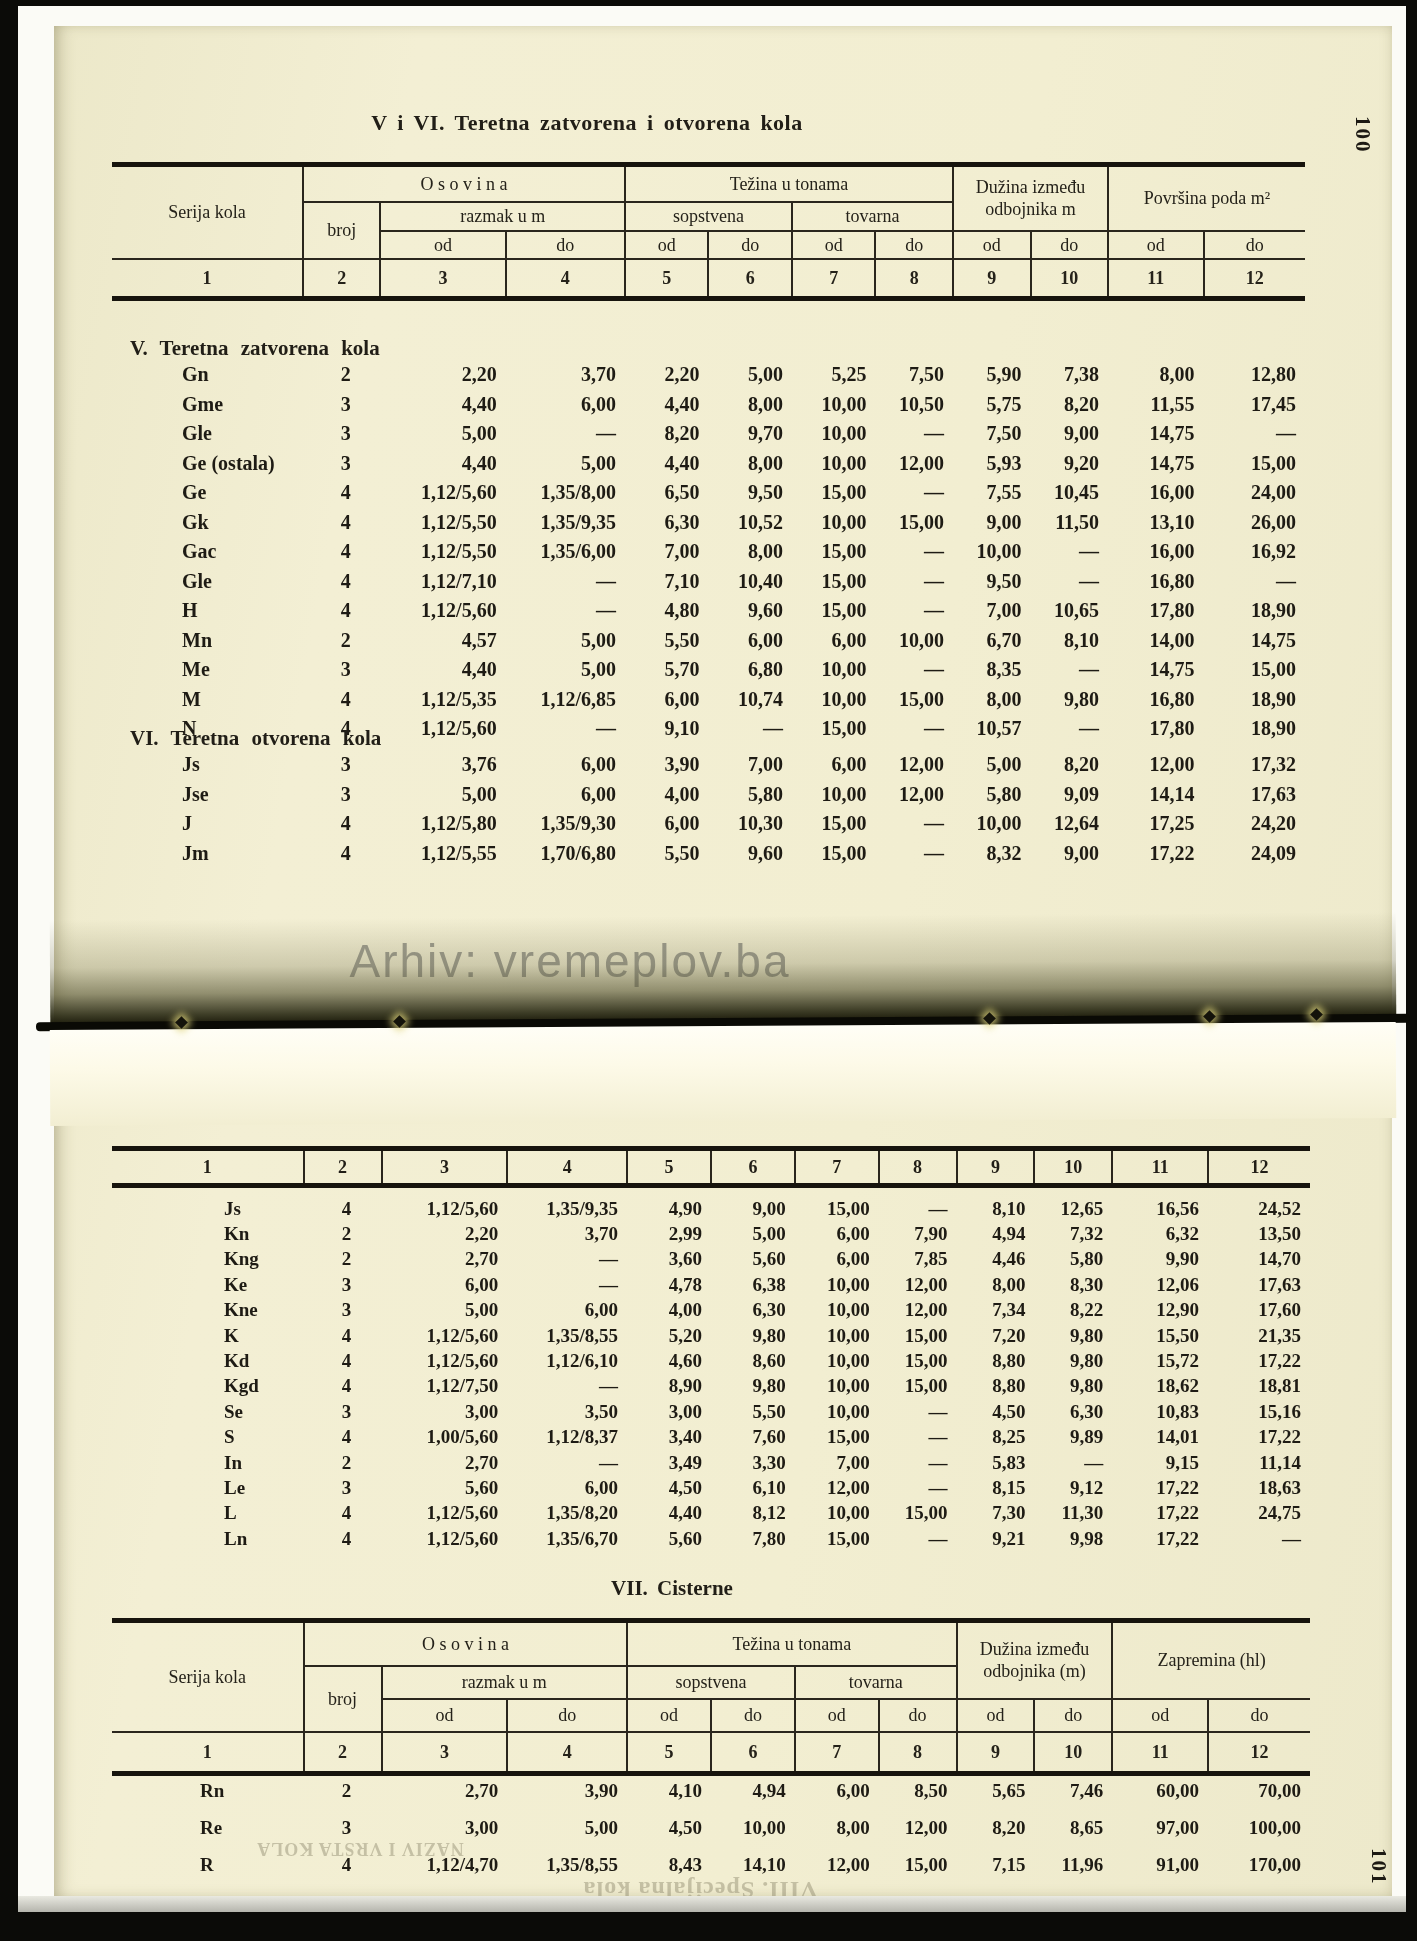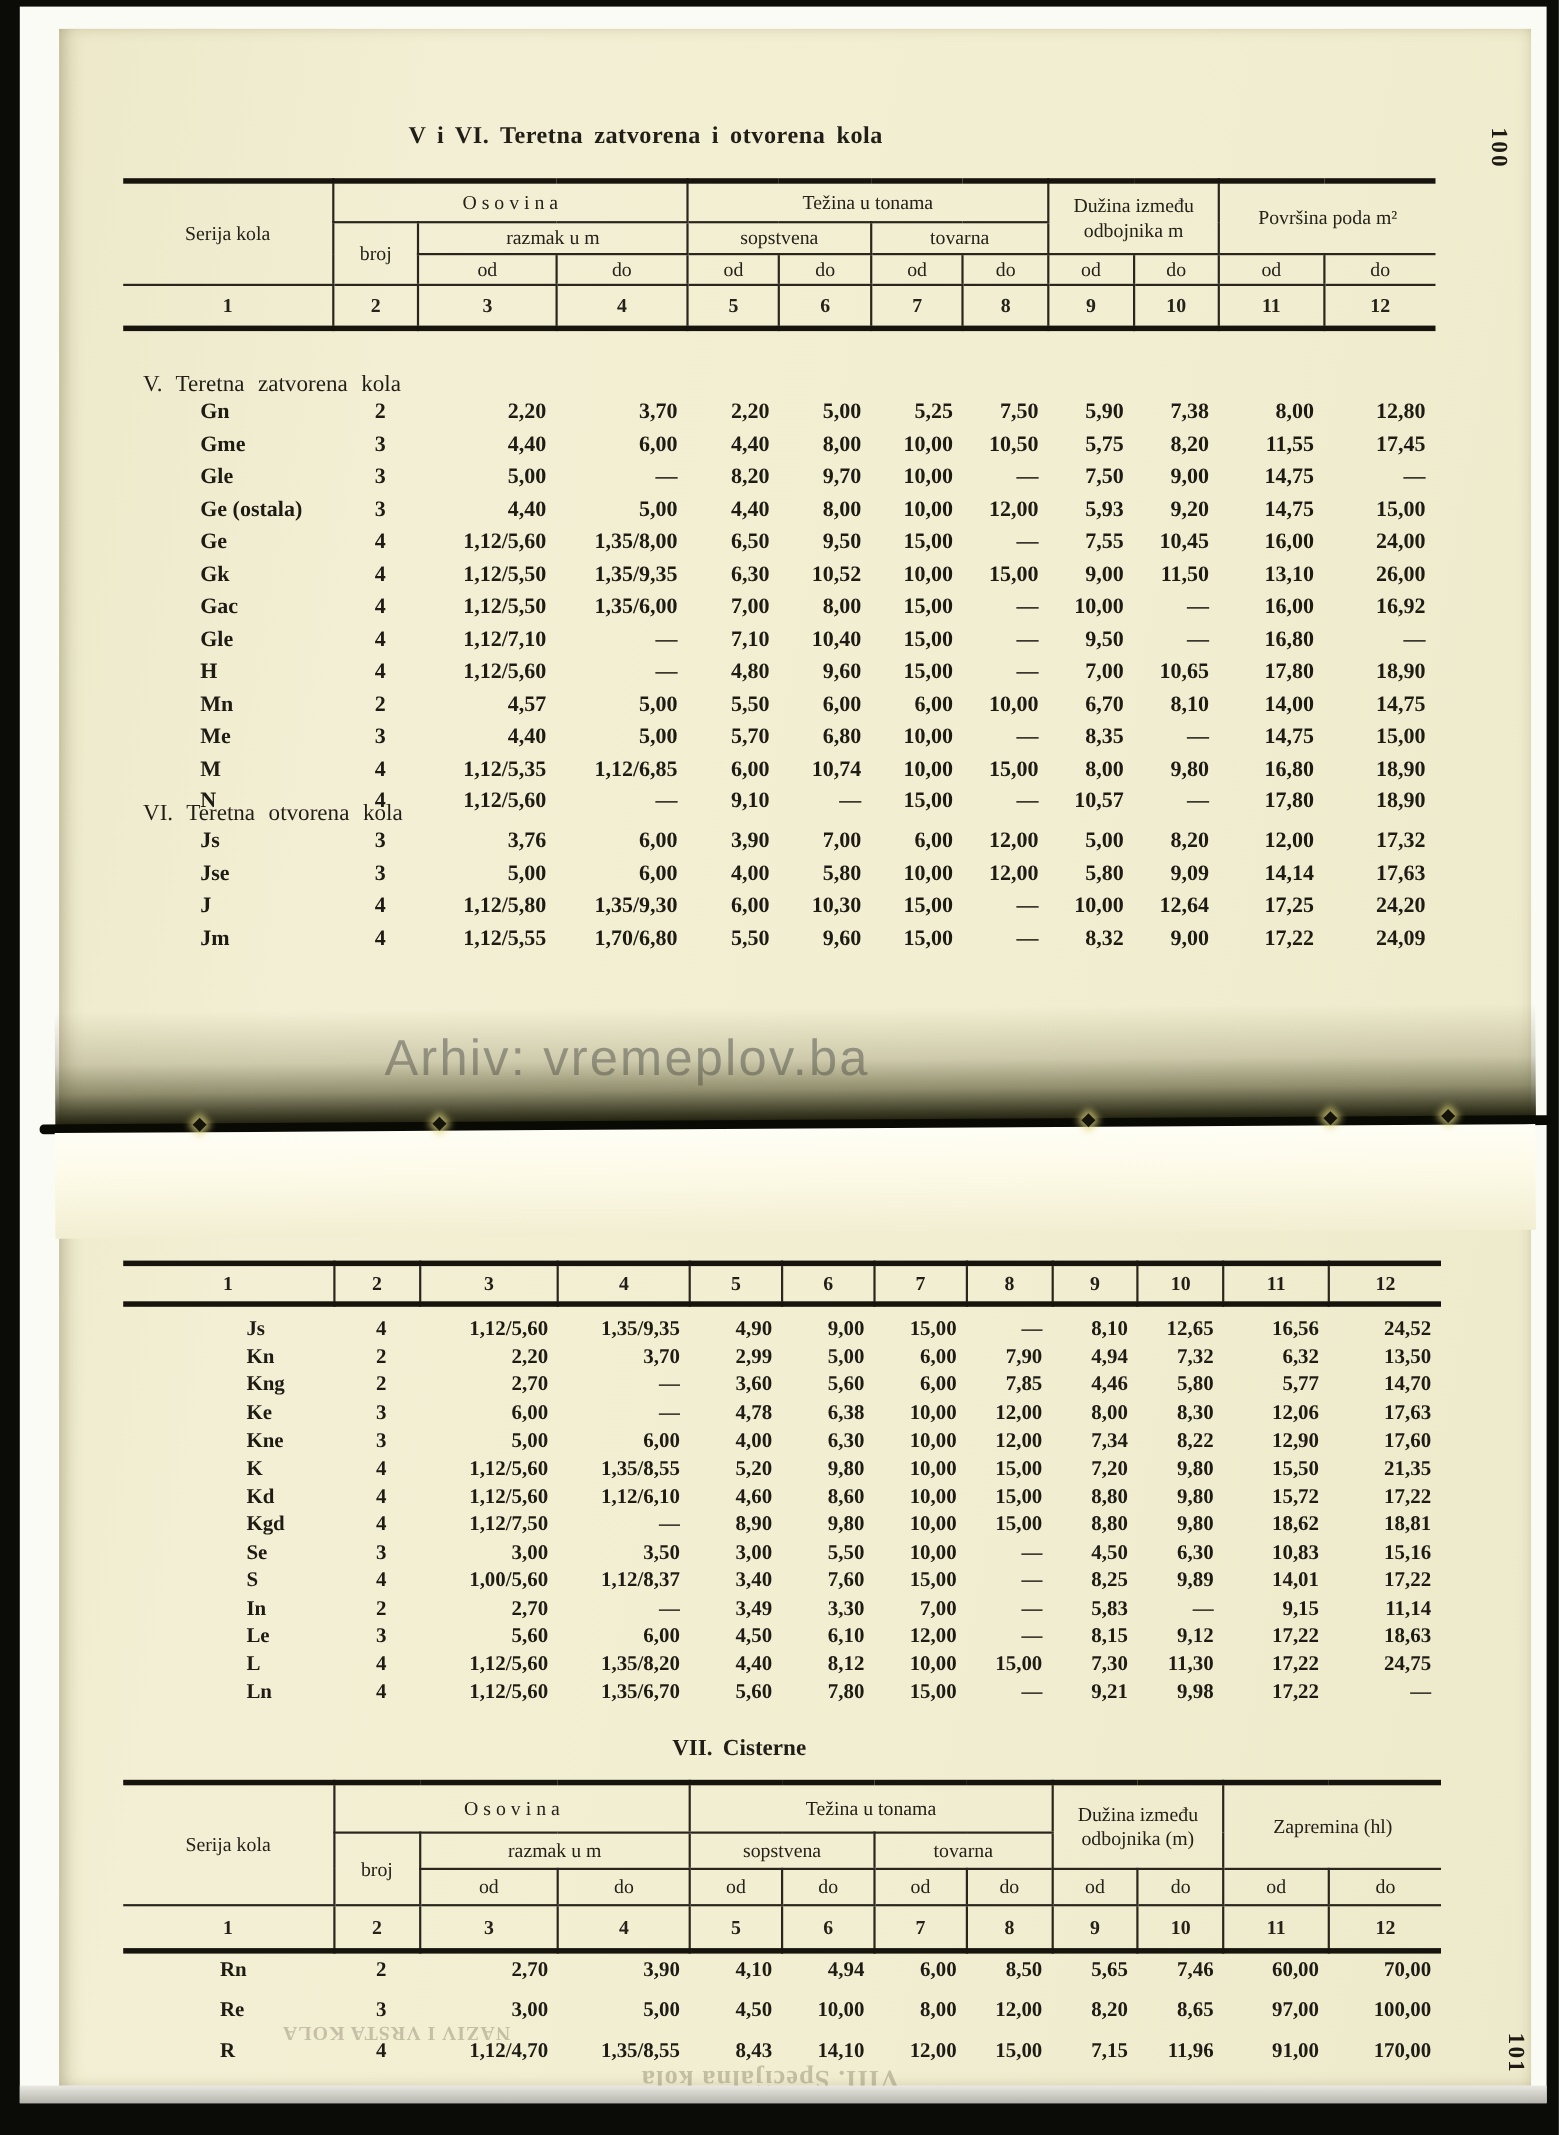--- a/index.html
+++ b/index.html
@@ -24,21 +24,21 @@
   .gutter-light { position:absolute; left:50px; top:1026px; width:1346px; height:96px;
     background:linear-gradient(to bottom,#fffef6 0%,#fdfae8 40%,#f2eed2 100%); transform:rotate(-0.35deg); }
   .staple { position:absolute; width:9px; height:9px; background:#14130a; transform:rotate(45deg);
     box-shadow:0 0 7px 3px rgba(222,212,125,.8); }
   .bottom-edge { position:absolute; left:18px; top:1896px; width:1388px; height:16px;
     background:linear-gradient(#e9e9e1,#b5b5ad); }
 
   
   .p1-title { position:absolute; left:112px; top:110px; width:950px; text-align:center;
     font-size:22px; font-weight:bold; letter-spacing:.5px; word-spacing:4px; }
-  .section-title { position:absolute; left:130px; font-size:21px; font-weight:normal; word-spacing:7px; }
+  .section-title { position:absolute; left:130px; font-size:21px; font-weight:bold; word-spacing:7px; }
   .vii-title { position:absolute; left:112px; top:1576px; width:1120px; text-align:center;
     font-size:21px; font-weight:bold; word-spacing:4px; }
   .watermark { position:absolute; left:120px; top:934px; width:900px; text-align:center;
     font-family:"Liberation Sans","DejaVu Sans",sans-serif; font-size:46px; font-weight:400;
     color:rgba(132,132,124,.78); letter-spacing:2px; }
   .pagenum { position:absolute; writing-mode:vertical-rl; font-size:21px; font-weight:bold; color:#1d1a14; letter-spacing:2px; }
   .ghost { position:absolute; transform:rotate(180deg); color:rgba(108,103,76,.34);
     font-weight:bold; text-align:center; filter:blur(.5px); letter-spacing:1px; }
 
   
@@ -527,21 +527,21 @@
           <td class="c0">Kng</td>
           <td class="c1">2</td>
           <td class="c2">2,70</td>
           <td class="c3">—</td>
           <td class="c4">3,60</td>
           <td class="c5">5,60</td>
           <td class="c6">6,00</td>
           <td class="c7">7,85</td>
           <td class="c8">4,46</td>
           <td class="c9">5,80</td>
-          <td class="c10">5,77</td>
+          <td class="c10">9,90</td>
           <td class="c11">14,70</td>
         </tr>
         <tr>
           <td class="c0">Ke</td>
           <td class="c1">3</td>
           <td class="c2">6,00</td>
           <td class="c3">—</td>
           <td class="c4">4,78</td>
           <td class="c5">6,38</td>
           <td class="c6">10,00</td>

